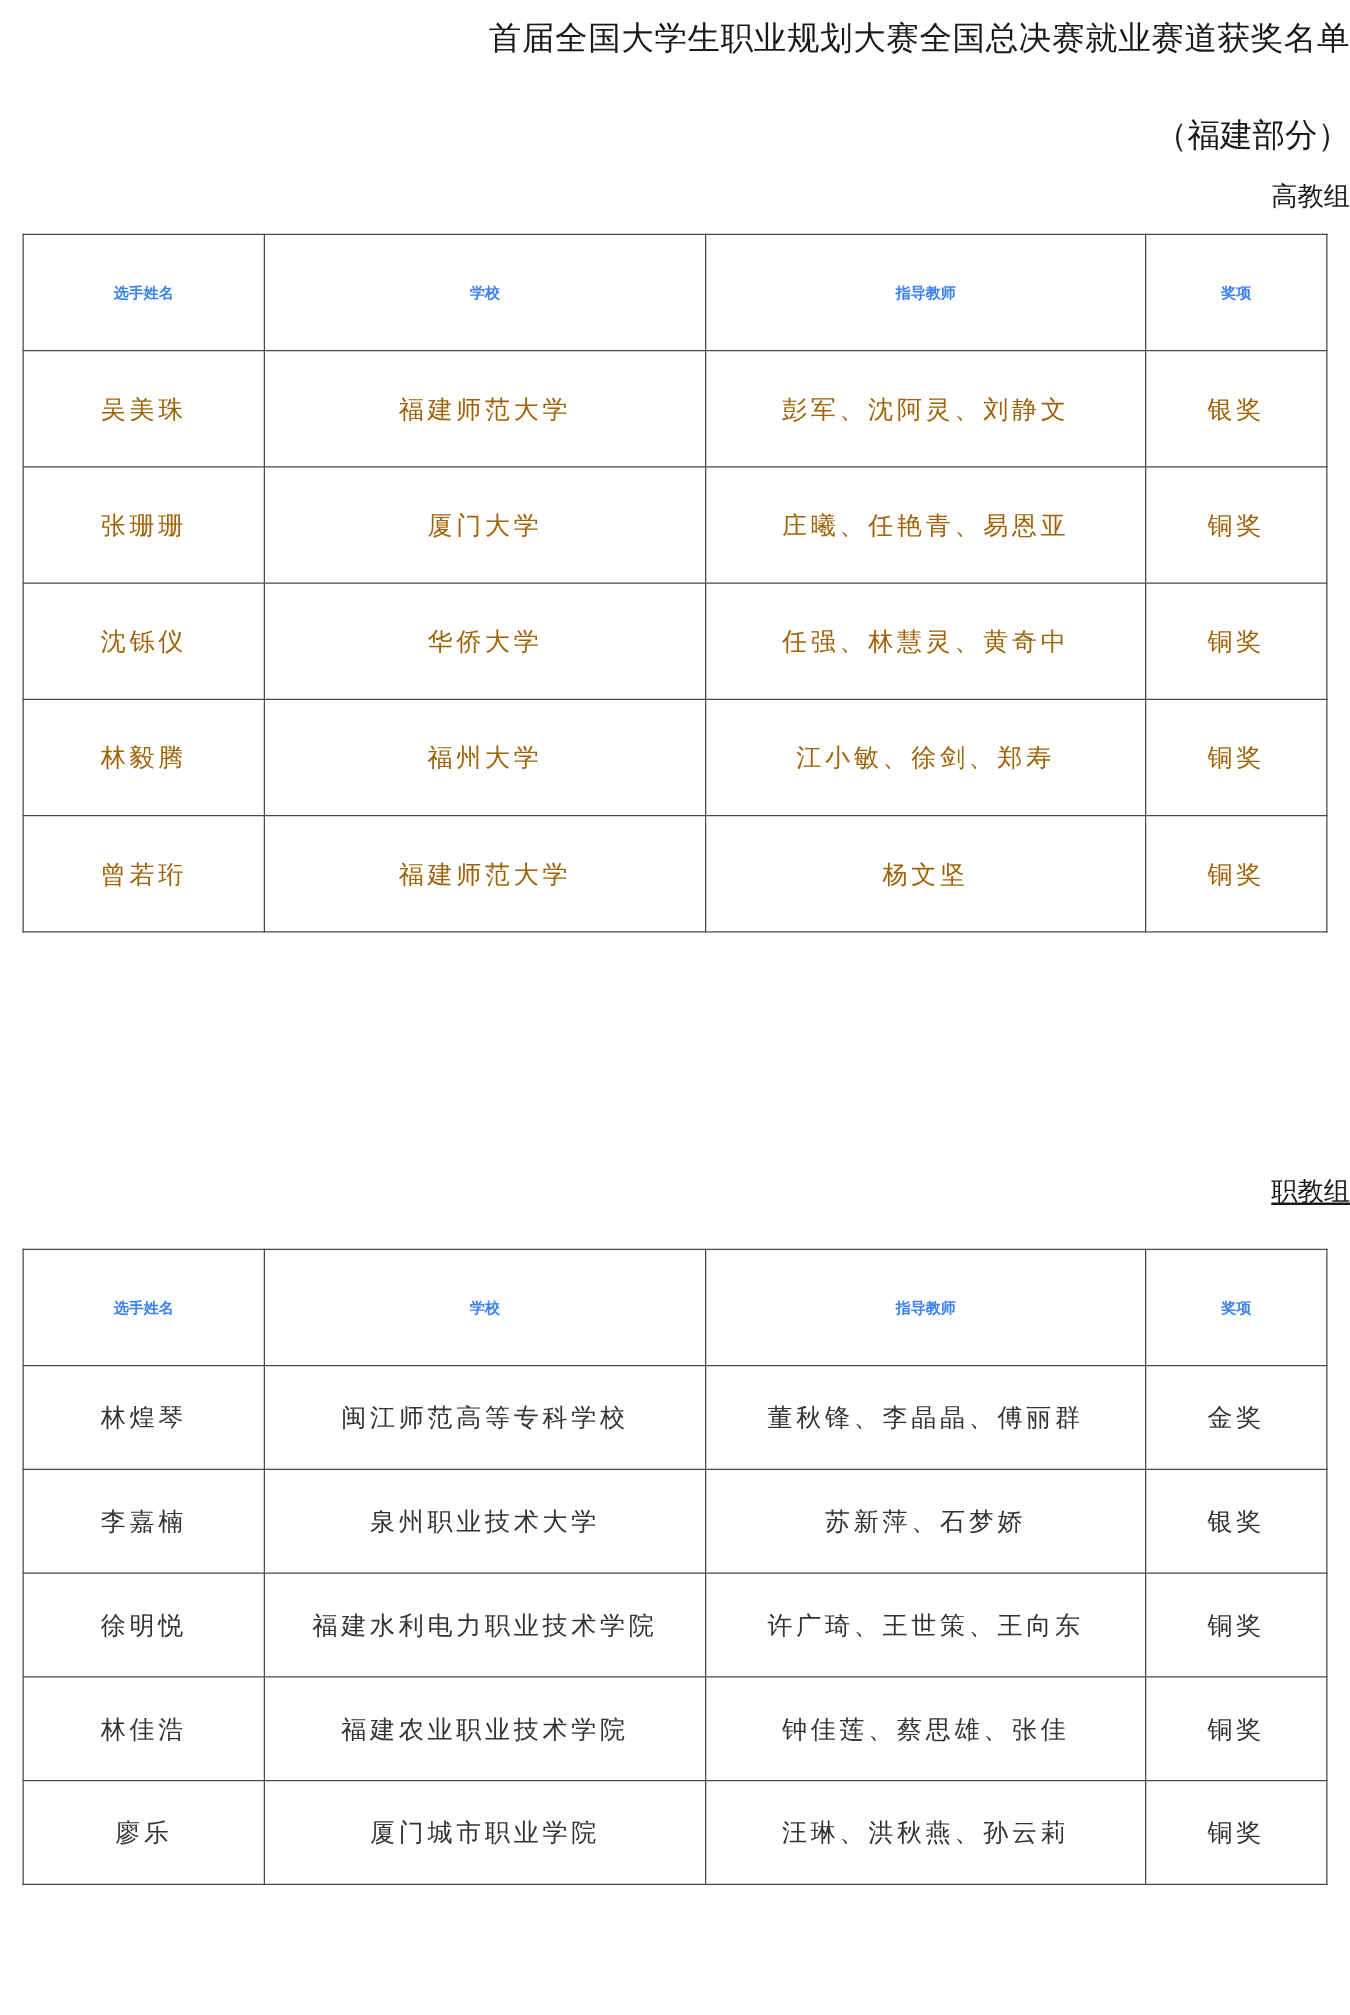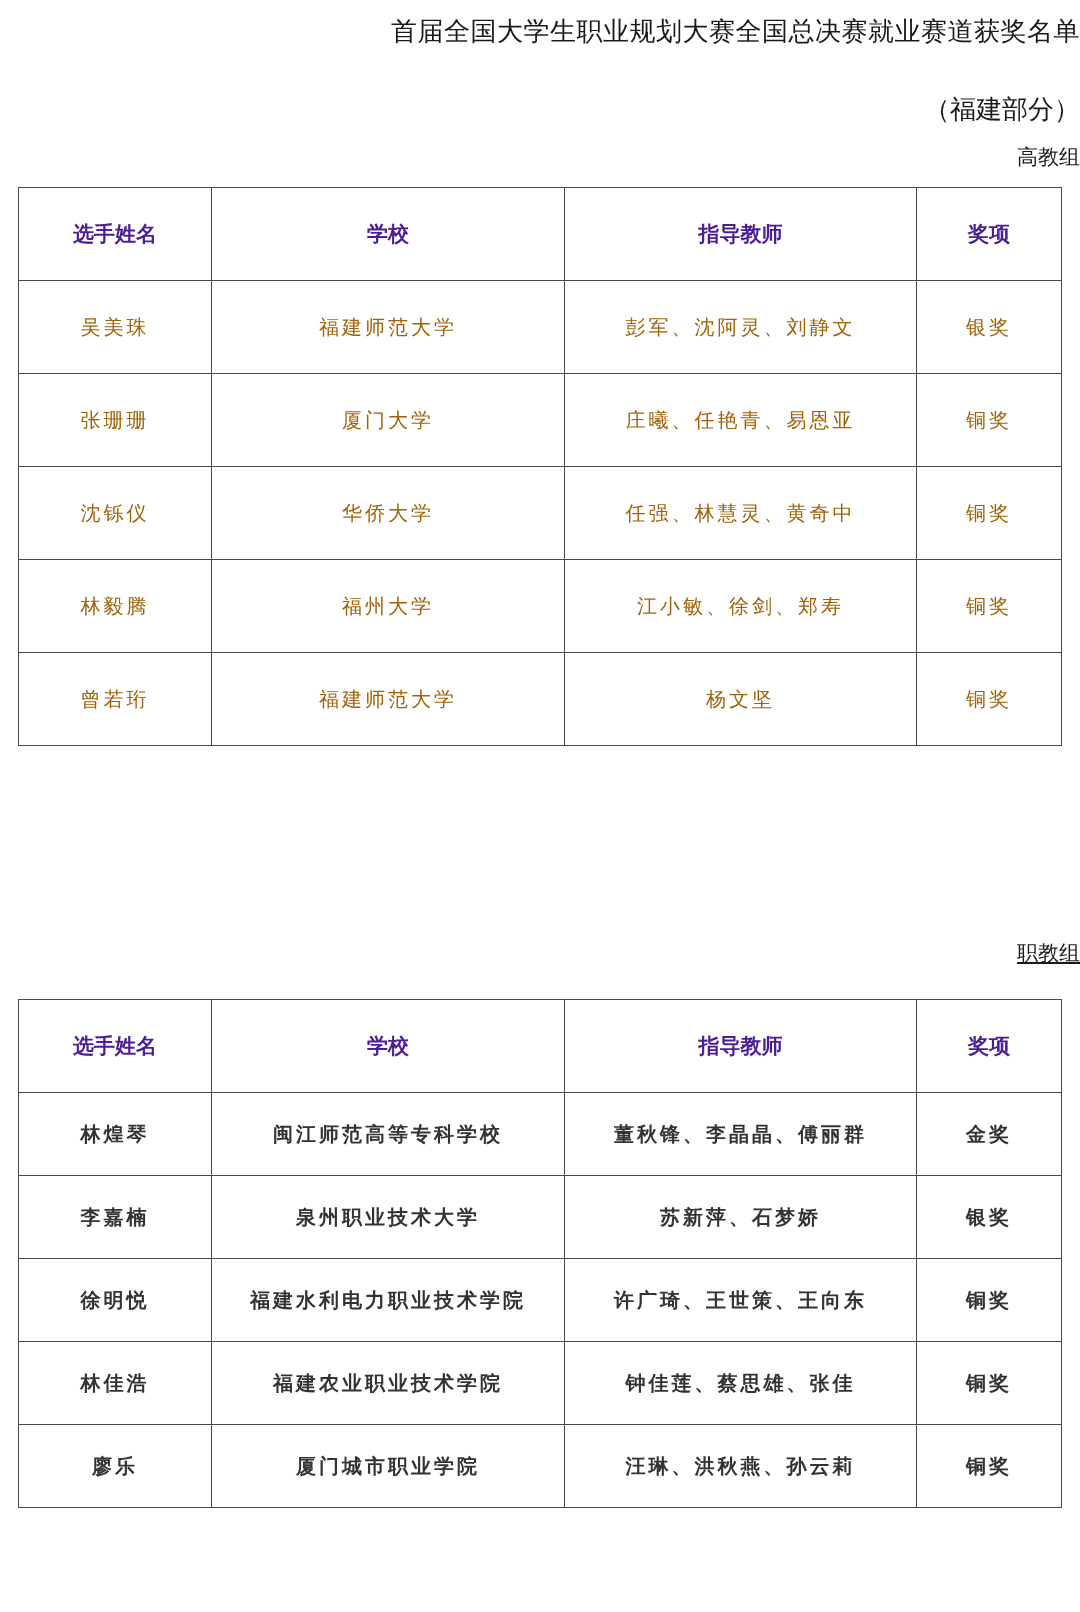--- a/index.html
+++ b/index.html
@@ -19,23 +19,23 @@
     table.award-table {
       position: absolute; left: 18px; width: 1043px;
       border-collapse: collapse; table-layout: fixed;
     }
     .table1 { top: 187px; }
     .table2 { top: 999px; }
     .award-table td, .award-table th {
       border: 1.5px solid #4a4a4a; text-align: center; vertical-align: middle;
       padding: 0; white-space: nowrap;
     }
-    .award-table th { font-size: 21px; font-weight: bold; height: 92px; color: #4c1d95; }
+    .award-table th { font-size: 12px; font-weight: bold; height: 92px; color: #3b82f6; }
     .table1 td { height: 92px; font-size: 20px; color: #a16207; letter-spacing: 3px; font-weight: 300; }
-    .table2 td { height: 82px; font-size: 20px; color: #333; letter-spacing: 3px; font-weight: 700; }
+    .table2 td { height: 82px; font-size: 20px; color: #333; letter-spacing: 3px; font-weight: 400; }
     col.c1 { width: 193px; } col.c2 { width: 353px; } col.c3 { width: 352px; } col.c4 { width: 145px; }
   </style>
 </head>
 <body>
 
 <div class="center-line title">首届全国大学生职业规划大赛全国总决赛就业赛道获奖名单</div>
 <div class="center-line subtitle">（福建部分）</div>
 
 <div class="center-line group-label group1">高教组</div>
 

